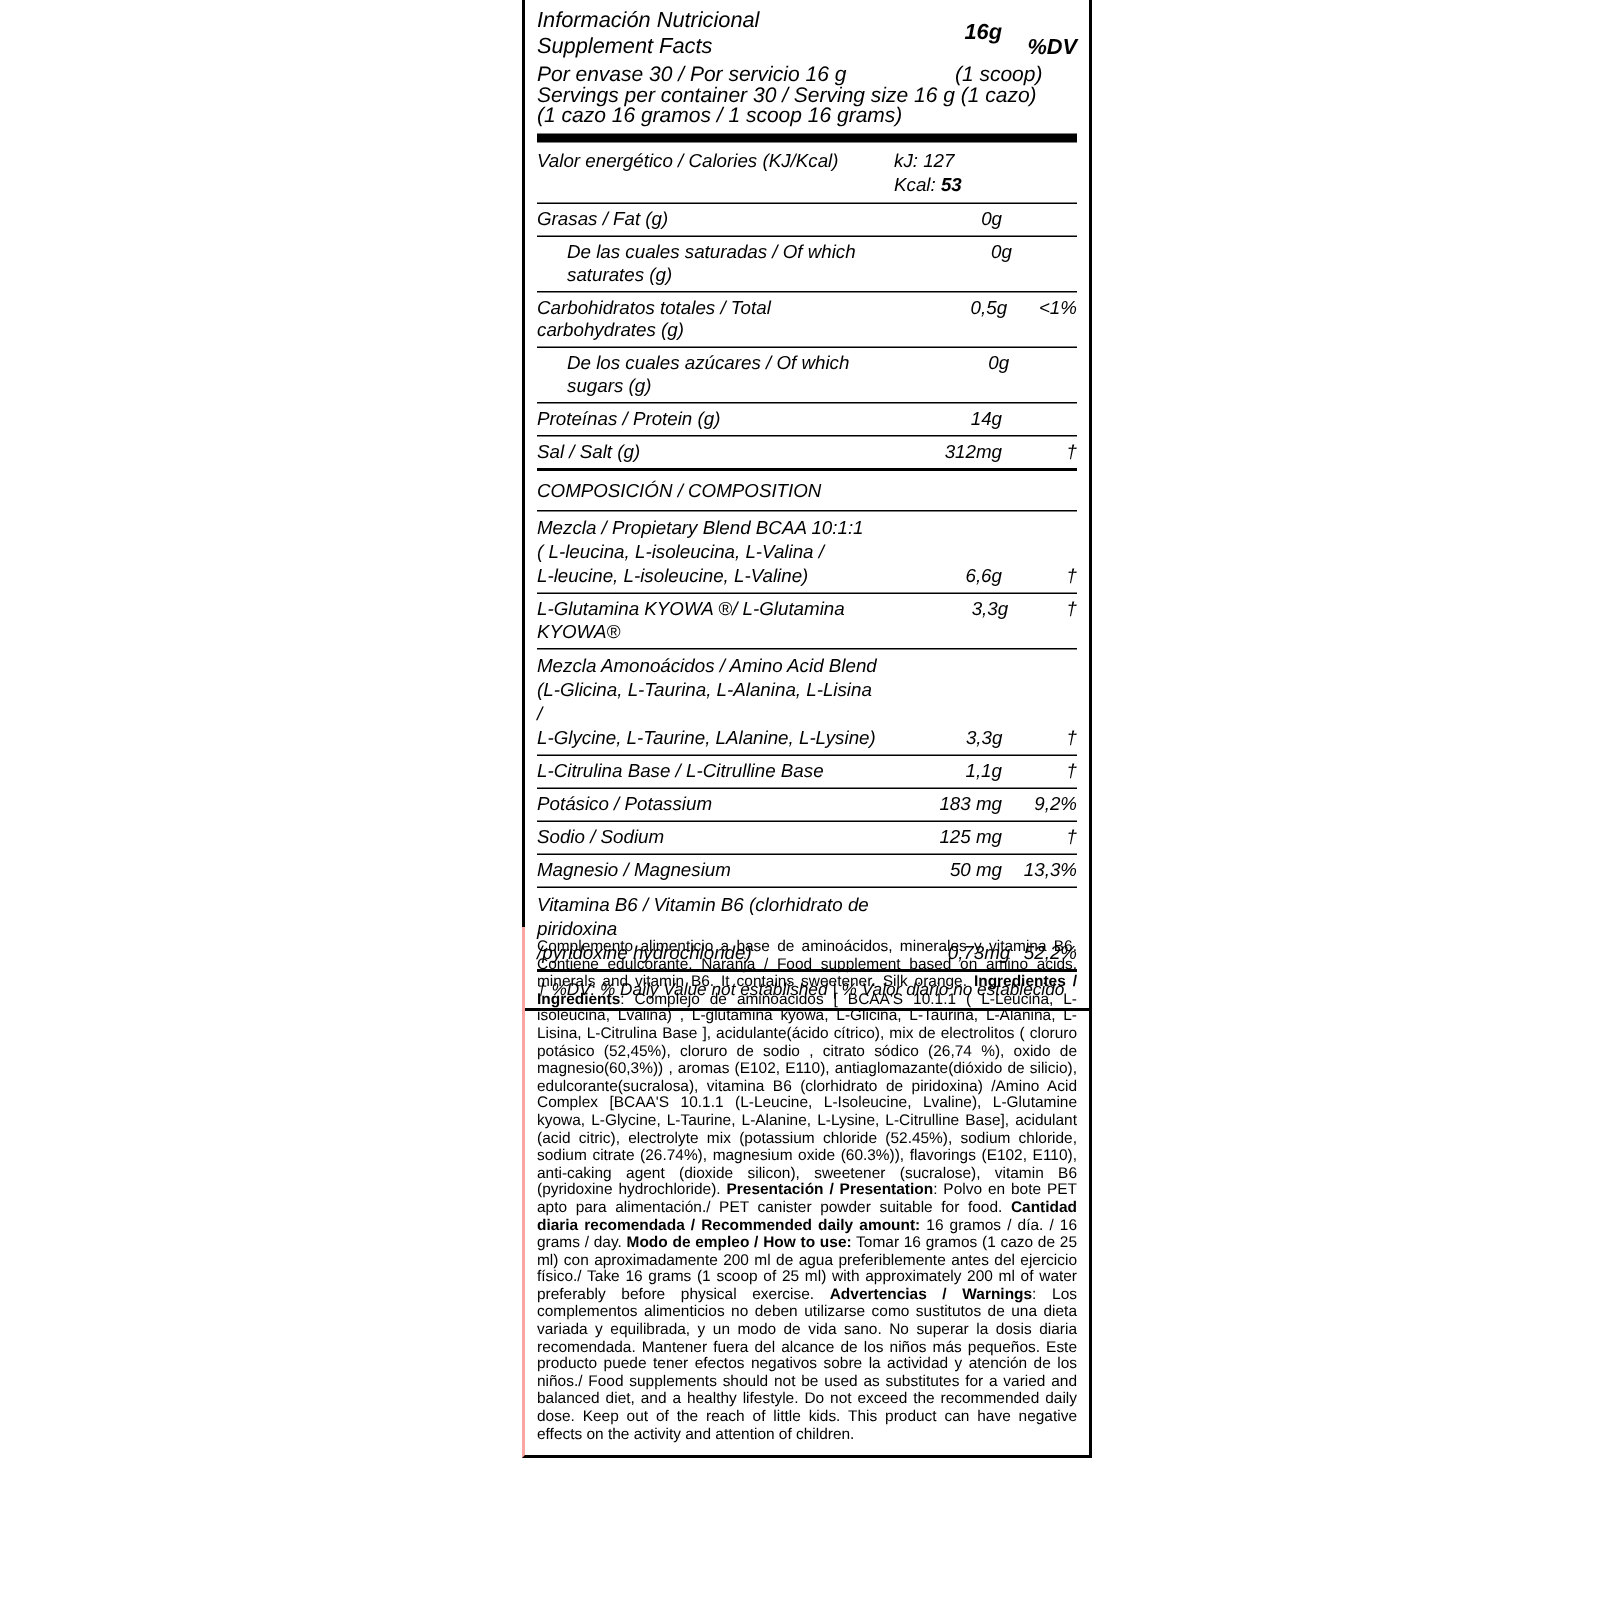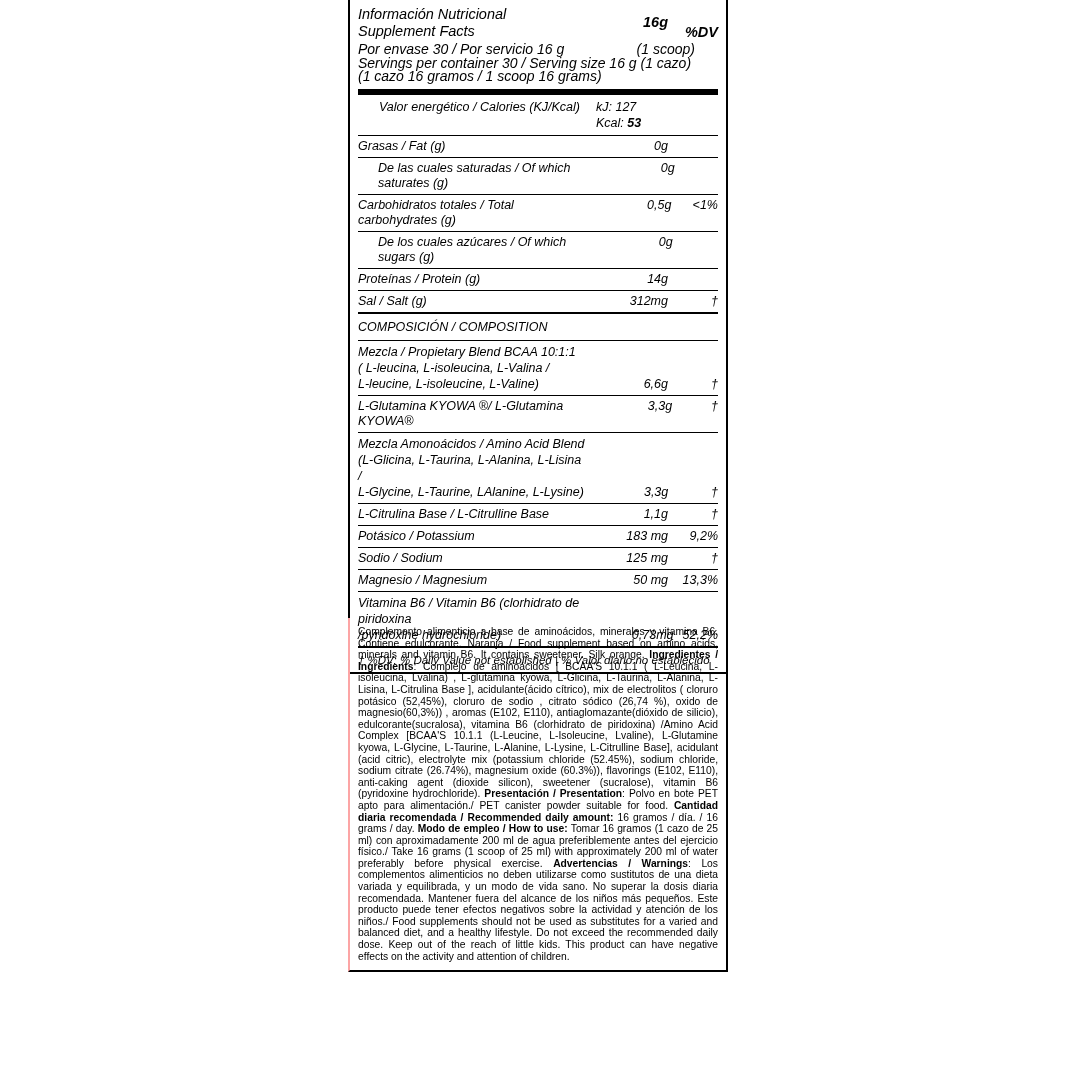--- a/index.html
+++ b/index.html
@@ -122,21 +122,20 @@
   }
   .indent { padding-left: 20px; }
   .bold { font-weight: bold; }
 
   .energy-row {
     display: flex;
     align-items: flex-start;
     font-size: 12.5px;
     line-height: 16px;
     padding: 4px 0 4px 0;
-    margin-left: 21px;
   }
   .energy-row .lbl { flex: 1 1 auto; }
   .energy-row .vals {
     width: 84px;
     text-align: left;
     padding-left: 6px;
     box-sizing: border-box;
   }
   .energy-row .dv { width: 44px; }
 

